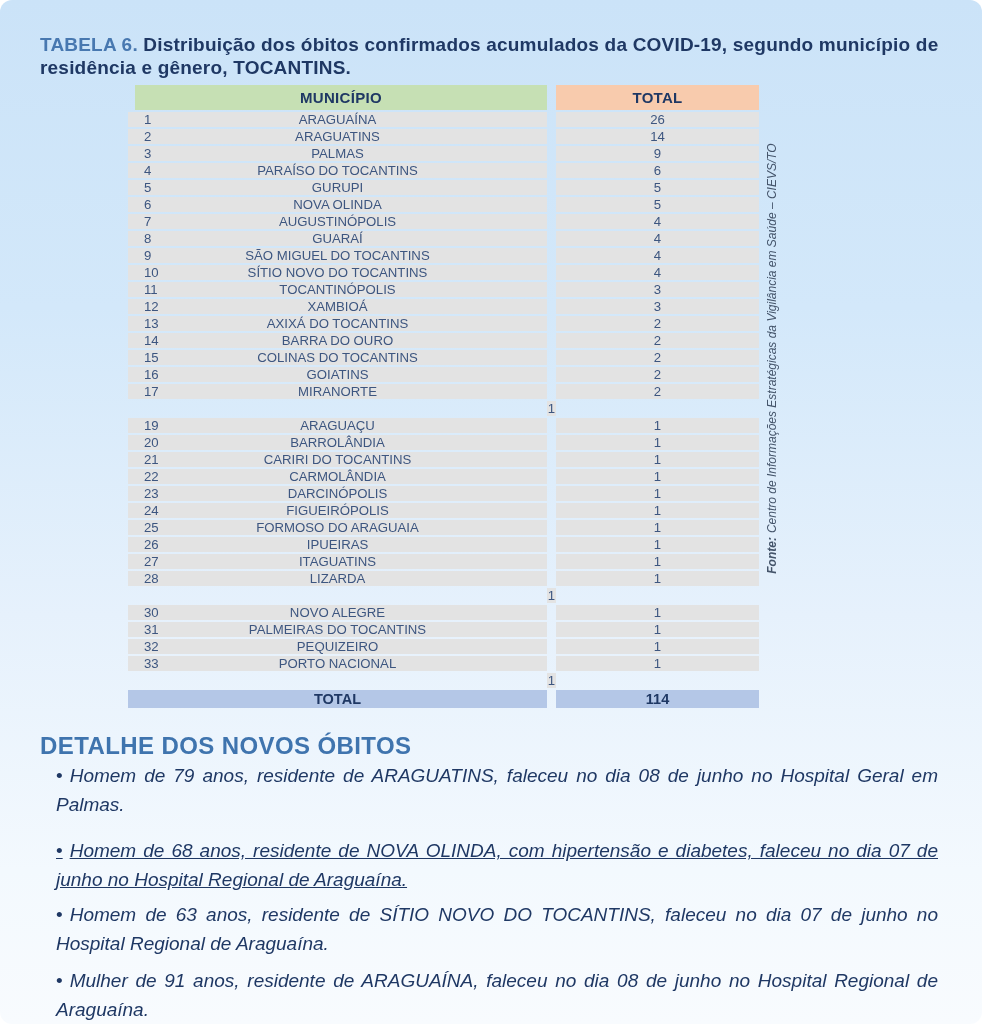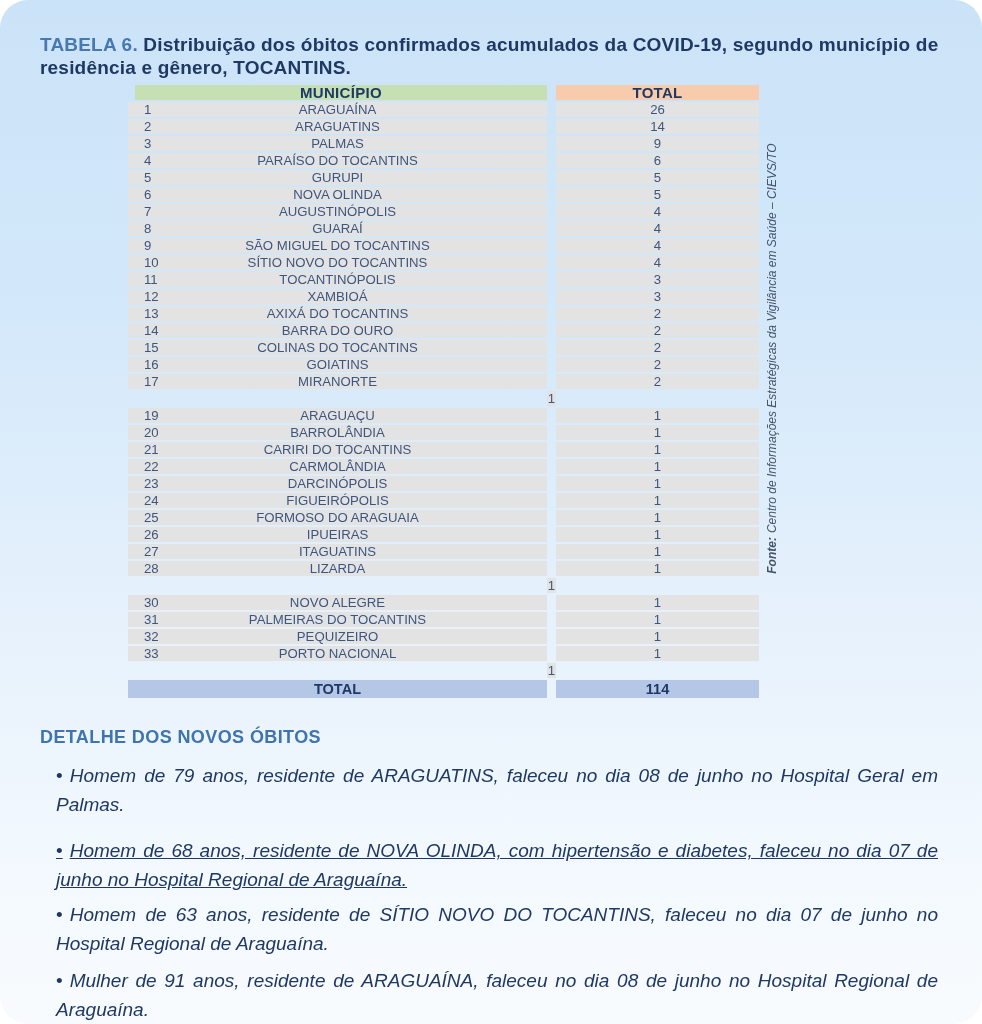--- a/index.html
+++ b/index.html
@@ -1,51 +1,51 @@
 <!DOCTYPE html>
 <html lang="pt"><head>
 <meta charset="utf-8">
 <style>
   html,body{margin:0;padding:0;background:#ffffff;}
   .page{
     position:relative;width:982px;height:1024px;overflow:hidden;
     background:linear-gradient(180deg,#cbe3f8 0%,#d3e8fa 30%,#e6f1fc 60%,#f3f9fe 85%,#f8fbfe 100%);
-    border-radius:28px;
+    border-radius:12px;
     font-family:"Liberation Sans",sans-serif;
   }
   
   .title{
     position:absolute;left:40px;top:20px;width:908px;
     font-size:19px;font-weight:bold;color:#1f3864;line-height:23.5px;letter-spacing:.2px;
   }
   .title .prefix{color:#4878b0;}
   
   .table-block{position:absolute;left:128px;top:85px;width:631px;}
   .thead{display:grid;grid-template-columns:419px 9px 203px;margin-bottom:2px;}
-  .th{height:15px;display:flex;align-items:center;justify-content:center;
+  .th{height:25px;display:flex;align-items:center;justify-content:center;
       font-weight:bold;font-size:15px;color:#1f3864;letter-spacing:.3px;}
   .th-muni{background:#c6e0b4;margin-left:7px;}
   .th-total{background:#f8cbad;}
   .trow{display:grid;grid-template-columns:419px 9px 203px;margin-bottom:2px;}
   .cell{background:#e3e3e3;height:15px;font-size:13.2px;color:#3d5680;line-height:15px;text-align:center;}
   .cell-muni{position:relative;}
   .rank{position:absolute;left:16px;top:0;text-align:left;}
   .tfoot{display:grid;grid-template-columns:419px 9px 203px;}
   .tfoot .cell{background:#b4c7e7;height:18px;line-height:18px;font-weight:bold;color:#1f3864;font-size:14.5px;}
   
   .fonte{
     position:absolute;left:543px;top:350px;width:460px;height:17px;
     transform:rotate(-90deg);
     font-size:12px;font-style:italic;color:#44546a;text-align:center;white-space:nowrap;
   }
   .fonte .flabel{font-weight:bold;margin-right:4px;}
   
   .detail-heading{
     position:absolute;left:40px;top:712px;
-    font-size:18px;font-weight:bold;color:#3f74ae;letter-spacing:.4px;
+    font-size:24px;font-weight:bold;color:#3f74ae;letter-spacing:.4px;
   }
   .bullet-item{
     position:absolute;left:40px;width:882px;margin:16px;
     font-size:19px;font-style:italic;color:#1f3864;line-height:29px;text-align:justify;
   }
   .bullet-item .dot{margin-right:7px;font-style:normal;}
   .b1{top:745px;} .b2{top:820px;text-decoration:underline;} .b3{top:884px;} .b4{top:950px;}
 </style>
 </head>
 <body>

